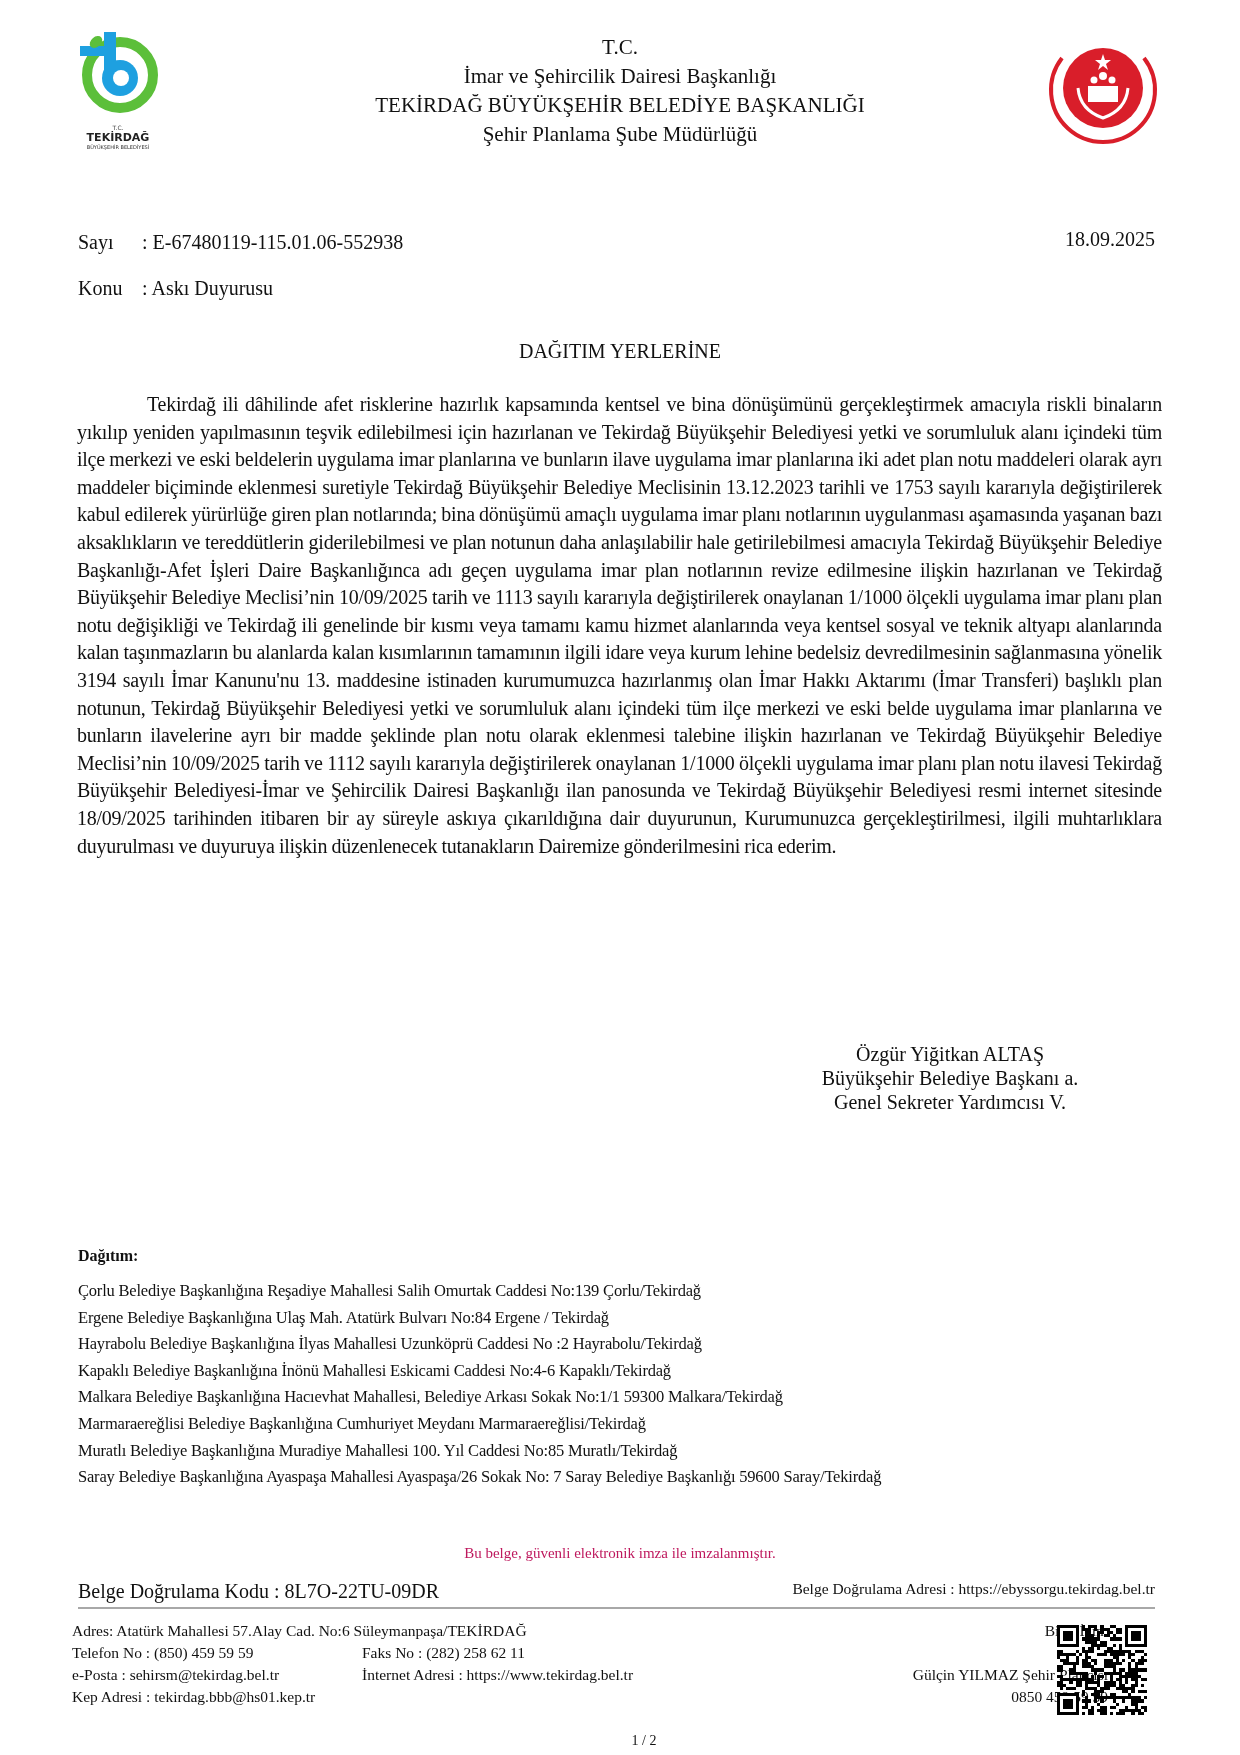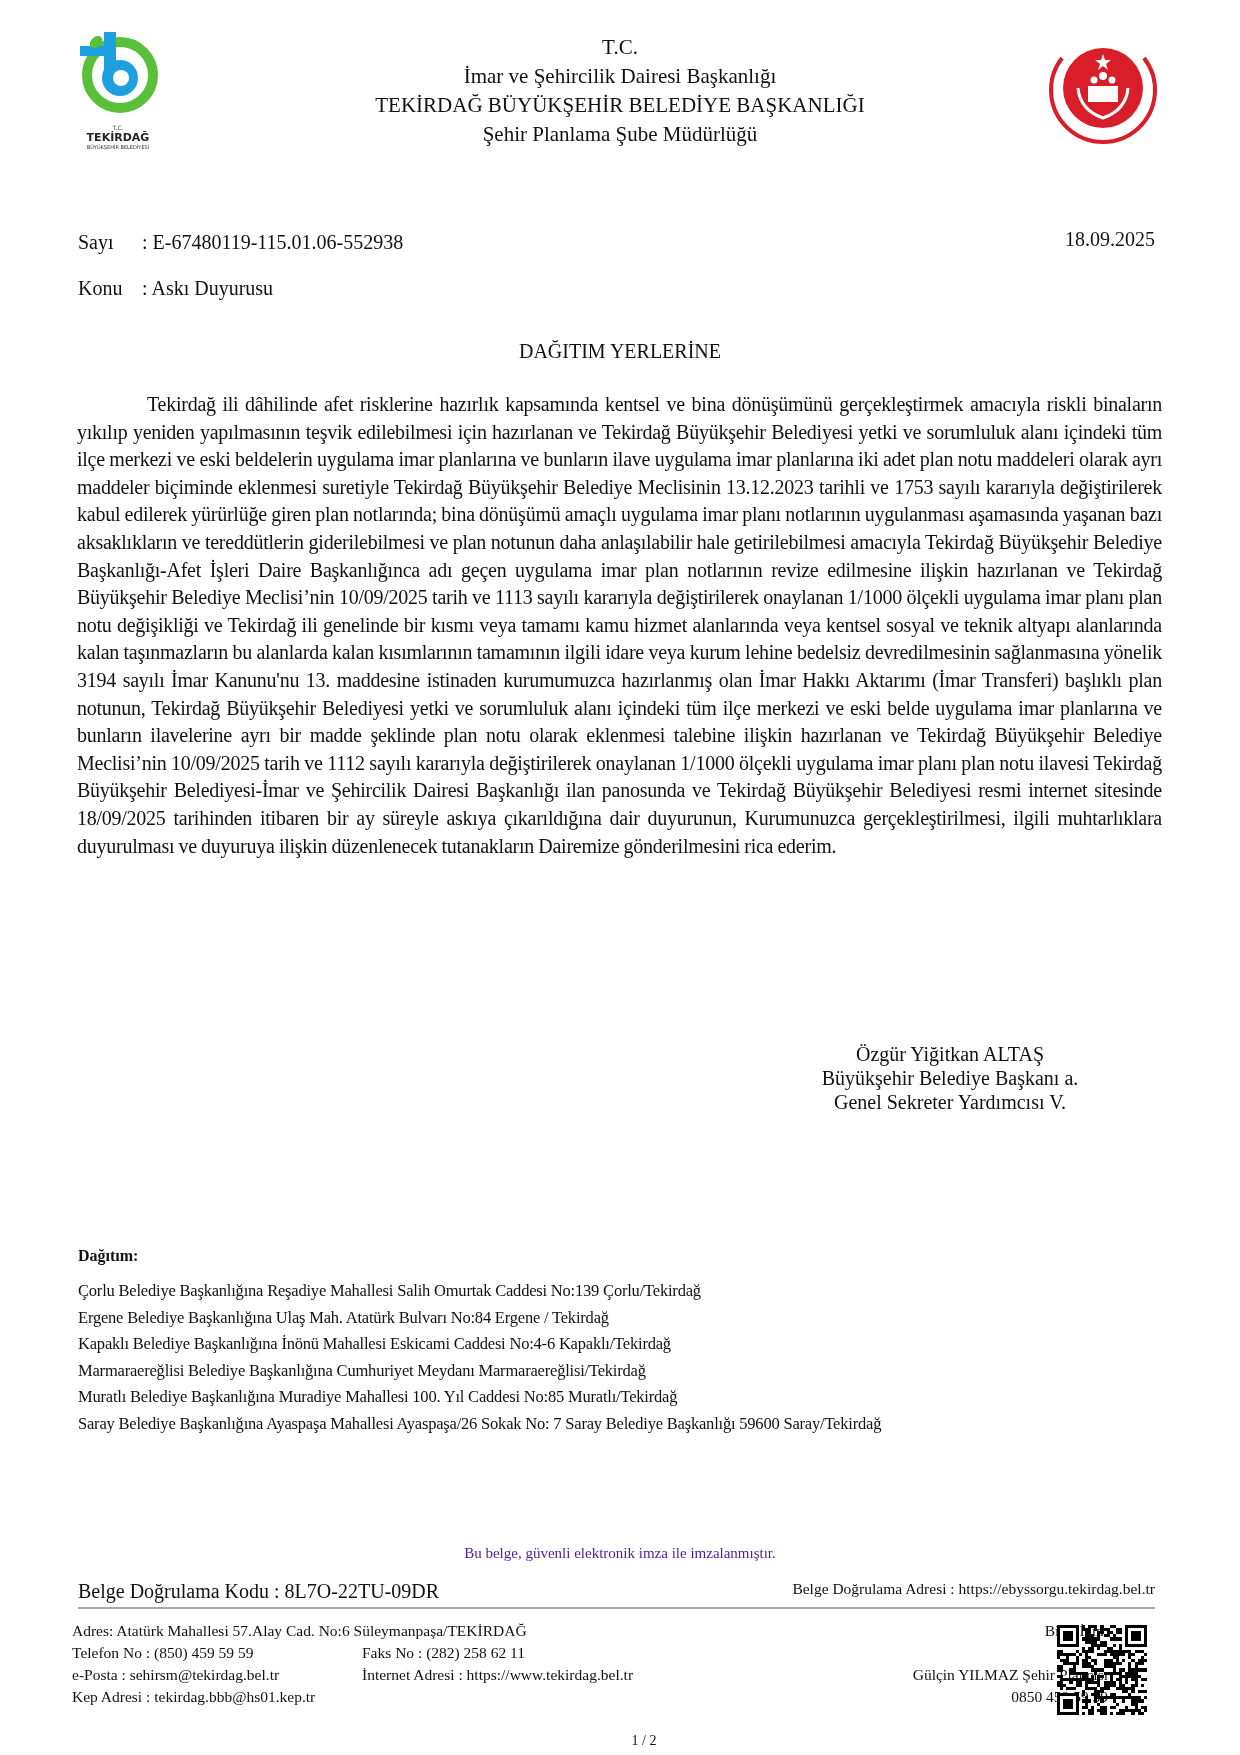--- a/index.html
+++ b/index.html
@@ -25,21 +25,21 @@
   #body-text { left: 77px; top: 391px; width: 1085px; font-size: 20px; line-height: 27.6px;
                text-align: justify; text-indent: 70px; letter-spacing: -0.25px; word-spacing: -0.5px; }
 
   
   #signature { left: 770px; top: 1042px; width: 360px; text-align: center; font-size: 20px; line-height: 24px; }
 
   
   #dist-title { left: 78px; top: 1247px; font-size: 16px; font-weight: bold; }
   #dist-list { left: 78px; top: 1278px; font-size: 16.5px; line-height: 26.6px; white-space: nowrap; letter-spacing: -0.2px; }
 
-  #e-sign-note { left: 0; width: 1240px; top: 1545px; text-align: center; font-size: 15px; color: #4c1d95; }
+  #e-sign-note { left: 0; width: 1240px; top: 1545px; text-align: center; font-size: 15px; color: #be185d; }
   #verify-code { left: 78px; top: 1580px; font-size: 20px; text-align: center; }
   #verify-addr { right: 85px; top: 1580px; font-size: 15.5px; }
   #footer-rule { left: 78px; top: 1607px; width: 1077px; height: 2px; background: #a8a8a8; }
 
   
   #contact { left: 72px; top: 1620px; font-size: 15.5px; line-height: 22px; white-space: nowrap; }
   .c-col1 { display: inline-block; width: 290px; }
   #info { right: 132px; top: 1620px; text-align: right; font-size: 15.5px; line-height: 22px; }
   #qr { left: 1057px; top: 1625px; width: 90px; height: 90px; }
   #page-num { left: 0; width: 1240px; top: 1733px; text-align: center; font-size: 14px; margin-left: 24px; }
@@ -96,21 +96,23 @@
 <div id="signature" class="abs">
   <div>Özgür Yiğitkan ALTAŞ</div>
   <div>Büyükşehir Belediye Başkanı a.</div>
   <div>Genel Sekreter Yardımcısı V.</div>
 </div>
 
 <div id="dist-title" class="abs">Dağıtım:</div>
 <div id="dist-list" class="abs">
   <div>Çorlu Belediye Başkanlığına Reşadiye Mahallesi Salih Omurtak Caddesi No:139 Çorlu/Tekirdağ</div>
   <div>Ergene Belediye Başkanlığına Ulaş Mah. Atatürk Bulvarı No:84 Ergene / Tekirdağ</div>
+  <div>Hayrabolu Belediye Başkanlığına İlyas Mahallesi Uzunköprü Caddesi No :2 Hayrabolu/Tekirdağ</div>
   <div>Kapaklı Belediye Başkanlığına İnönü Mahallesi Eskicami Caddesi No:4-6 Kapaklı/Tekirdağ</div>
+  <div>Malkara Belediye Başkanlığına Hacıevhat Mahallesi, Belediye Arkası Sokak No:1/1 59300 Malkara/Tekirdağ</div>
   <div>Marmaraereğlisi Belediye Başkanlığına Cumhuriyet Meydanı Marmaraereğlisi/Tekirdağ</div>
   <div>Muratlı Belediye Başkanlığına Muradiye Mahallesi 100. Yıl Caddesi No:85 Muratlı/Tekirdağ</div>
   <div>Saray Belediye Başkanlığına Ayaspaşa Mahallesi Ayaspaşa/26 Sokak No: 7 Saray Belediye Başkanlığı 59600 Saray/Tekirdağ</div>
 </div>
 
 <div id="e-sign-note" class="abs">Bu belge, güvenli elektronik imza ile imzalanmıştır.</div>
 <div id="verify-code" class="abs">Belge Doğrulama Kodu : 8L7O-22TU-09DR</div>
 <div id="verify-addr" class="abs">Belge Doğrulama Adresi : https://ebyssorgu.tekirdag.bel.tr</div>
 <div id="footer-rule" class="abs"></div>
 

